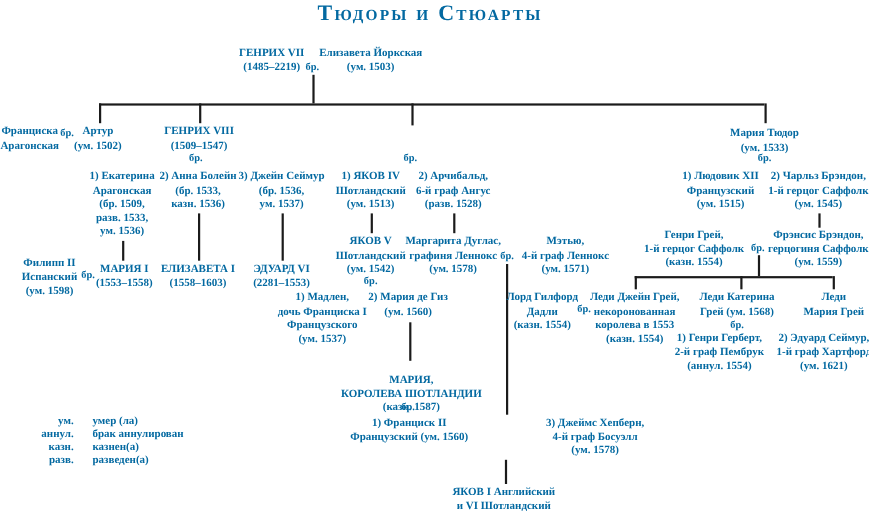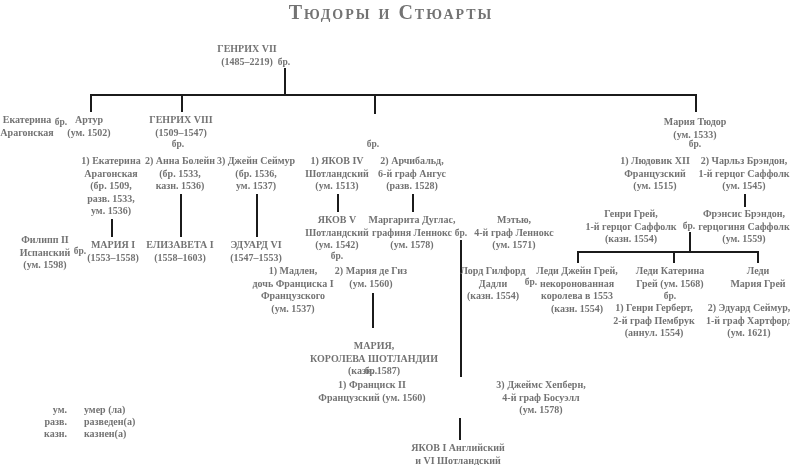--- a/index.html
+++ b/index.html
@@ -1,59 +1,61 @@
 <!DOCTYPE html>
 <html><head>
 <meta charset="utf-8">
 <style>
   html,body{margin:0;padding:0;background:#fff;}
   .canvas{
     position:relative;width:790px;height:465px;background:#fff;overflow:hidden;
-    font-family:"Liberation Serif","DejaVu Serif",serif;color:#737373;
+    font-family:"Liberation Serif","DejaVu Serif",serif;color:#0369a1;
   }
   .title{
     position:absolute;margin:0;transform:translateX(-50%);
     font-size:20px;font-weight:600;font-variant:small-caps;letter-spacing:2px;
     white-space:nowrap;
   }
   .p{
     position:absolute;transform:translateX(-50%);
     text-align:center;white-space:pre-line;width:max-content;
     font-size:10px;line-height:12.5px;font-weight:600;
   }
   .br{
     position:absolute;transform:translateX(-50%);
     font-size:9.5px;line-height:11px;font-weight:600;
   }
   .vl{position:absolute;width:1.6px;background:#1b1b1b;}
   .hl{position:absolute;height:1.6px;background:#1b1b1b;}
-  .legend{position:absolute;font-size:10px;line-height:12px;font-weight:600;margin-top:27px;}
+  .legend{position:absolute;font-size:10px;line-height:12px;font-weight:600;}
   .lrow{white-space:nowrap;}
   .labbr{display:inline-block;width:47px;text-align:right;}
   .ldef{display:inline-block;margin-left:17px;}
 </style>
 </head>
 <body>
 
 <div class="canvas">
 
   <h1 class="title" style="left:391px;top:1px">Тюдоры и Стюарты</h1>
 
   <div class="p" style="left:247px;top:43px">ГЕНРИХ VII
 (1485–2219)</div>
+  <div class="p" style="left:337px;top:43px">Елизавета Йоркская
+(ум. 1503)</div>
   <div class="br" style="left:284px;top:57px">бр.</div>
 
   <div class="vl" style="left:284px;top:68px;height:26px"></div>
   <div class="hl" style="left:90px;top:94px;width:605px"></div>
   <div class="vl" style="left:90px;top:94px;height:18px"></div>
   <div class="vl" style="left:181px;top:94px;height:18px"></div>
   <div class="vl" style="left:374px;top:94px;height:20px"></div>
   <div class="vl" style="left:695px;top:94px;height:18px"></div>
 
-  <div class="p" style="left:27px;top:114px">Екатерина
+  <div class="p" style="left:27px;top:114px">Франциска
 Арагонская</div>
   <div class="br" style="left:61px;top:117px">бр.</div>
   <div class="p" style="left:89px;top:114px">Артур
 (ум. 1502)</div>
   <div class="p" style="left:181px;top:114px">ГЕНРИХ VIII
 (1509–1547)</div>
   <div class="p" style="left:695px;top:116px">Мария Тюдор
 (ум. 1533)</div>
   <div class="br" style="left:178px;top:139px">бр.</div>
   <div class="br" style="left:373px;top:139px">бр.</div>
@@ -92,21 +94,21 @@
 
   <div class="p" style="left:45px;top:234px">Филипп II
 Испанский
 (ум. 1598)</div>
   <div class="br" style="left:80px;top:246px">бр.</div>
   <div class="p" style="left:113px;top:239px">МАРИЯ I
 (1553–1558)</div>
   <div class="p" style="left:180px;top:239px">ЕЛИЗАВЕТА I
 (1558–1603)</div>
   <div class="p" style="left:256px;top:239px">ЭДУАРД VI
-(1547–1553)</div>
+(2281–1553)</div>
   <div class="p" style="left:337px;top:214px">ЯКОВ V
 Шотландский
 (ум. 1542)</div>
   <div class="br" style="left:337px;top:251px">бр.</div>
   <div class="p" style="left:412px;top:214px">Маргарита Дуглас,
 графиня Леннокс
 (ум. 1578)</div>
   <div class="br" style="left:461px;top:228px">бр.</div>
   <div class="p" style="left:514px;top:214px">Мэтью,
 4-й граф Леннокс
@@ -163,17 +165,18 @@
   <div class="p" style="left:541px;top:379px">3) Джеймс Хепберн,
 4-й граф Босуэлл
 (ум. 1578)</div>
 
   <div class="vl" style="left:459px;top:418px;height:22px"></div>
   <div class="p" style="left:458px;top:442px">ЯКОВ I Английский
 и VI Шотландский</div>
 
   <div class="legend" style="left:20px;top:377px">
     <div class="lrow"><span class="labbr">ум.</span><span class="ldef">умер (ла)</span></div>
+    <div class="lrow"><span class="labbr">аннул.</span><span class="ldef">брак аннулирован</span></div>
+    <div class="lrow"><span class="labbr">казн.</span><span class="ldef">казнен(а)</span></div>
     <div class="lrow"><span class="labbr">разв.</span><span class="ldef">разведен(а)</span></div>
-    <div class="lrow"><span class="labbr">казн.</span><span class="ldef">казнен(а)</span></div>
   </div>
 
 </div>
 
 </body></html>

